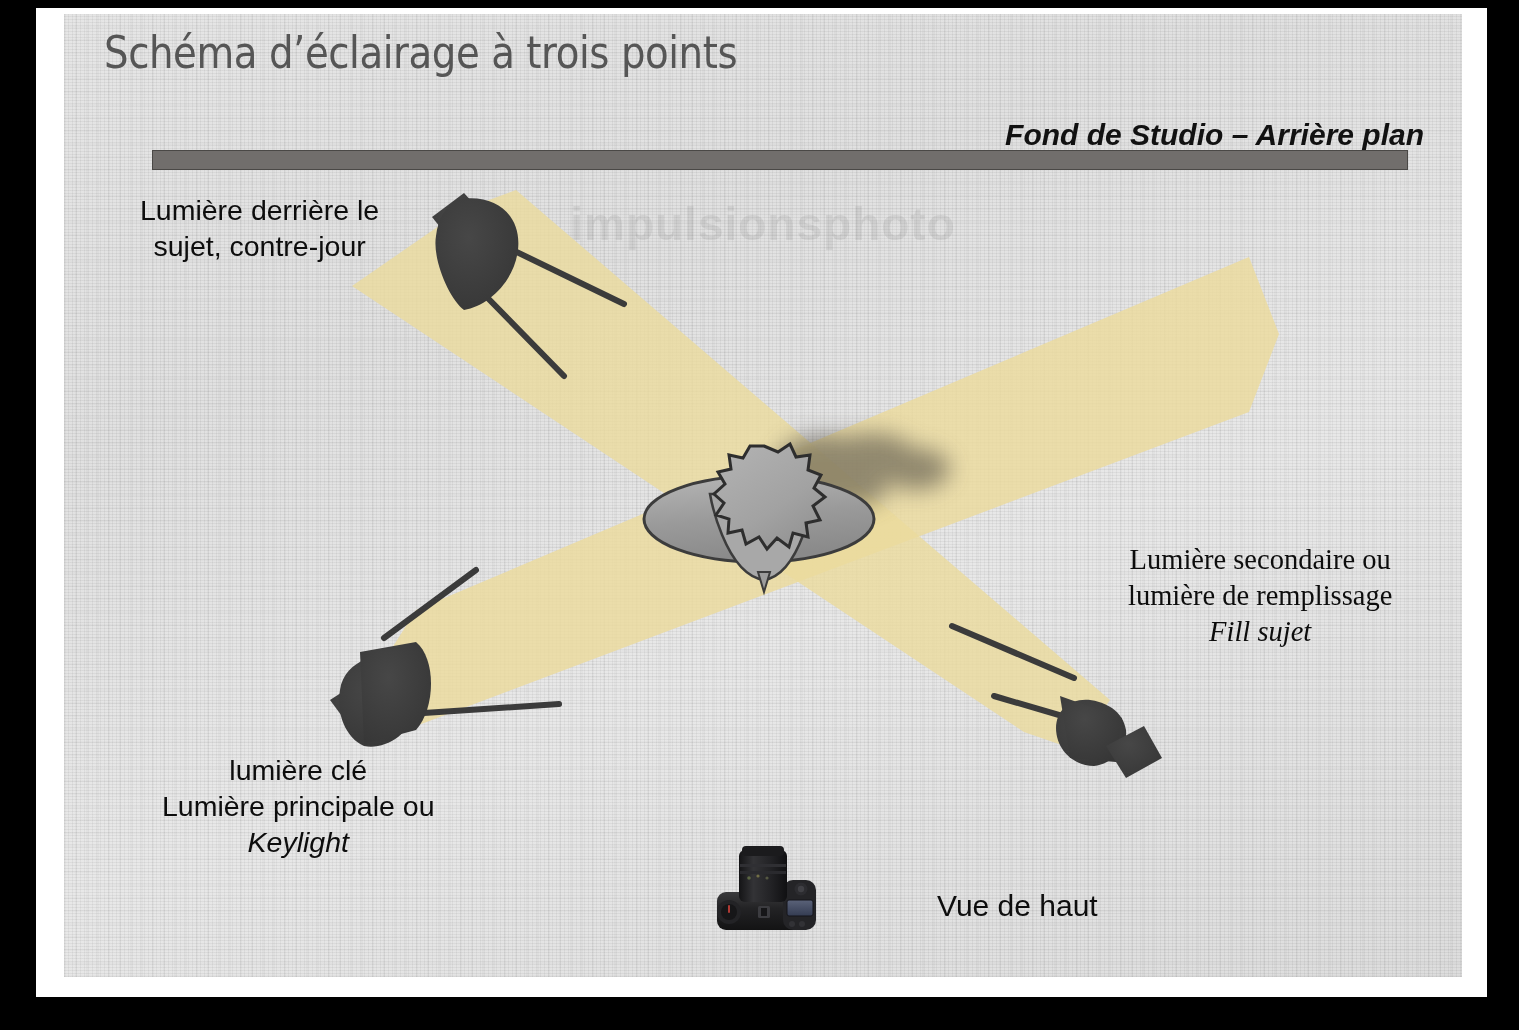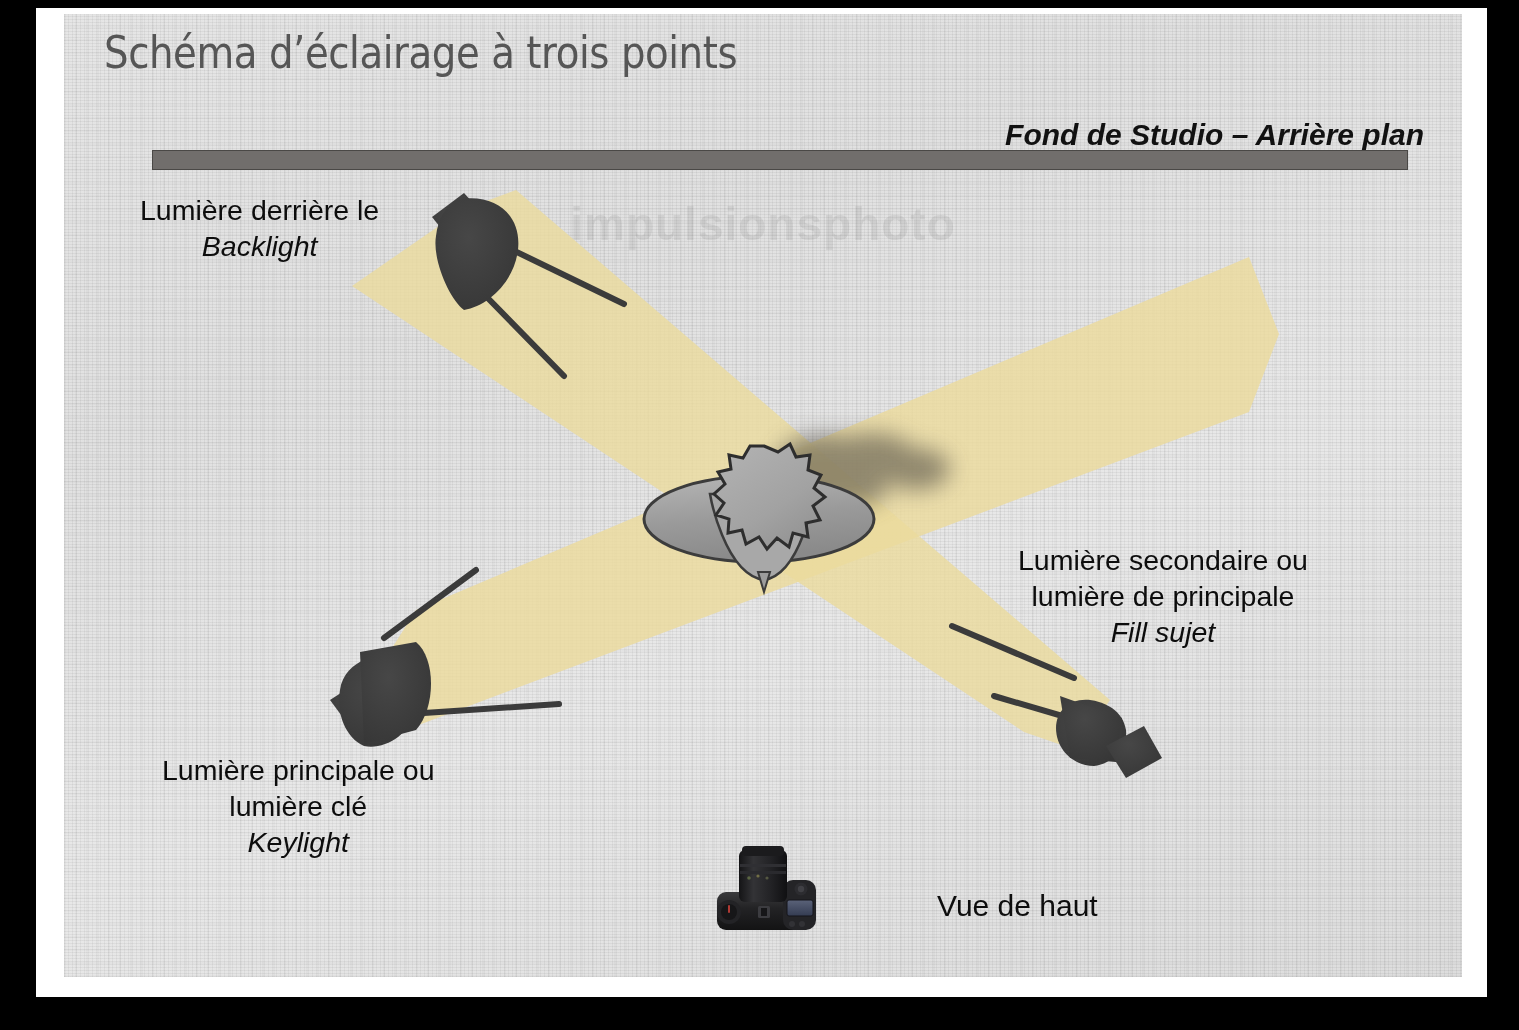--- a/index.html
+++ b/index.html
@@ -117,21 +117,21 @@
     color: #0d0d0d;
     font-size: 28.5px;
     line-height: 36px;
     white-space: nowrap;
     text-align: center;
   }
   .label .it { font-style: italic; }
 
   #label-backlight { left: 76px;  top: 178px; }
   #label-key       { left: 98px;  top: 738px; }
-  #label-fill      { left: 954px; top: 528px; }
+  #label-fill      { left: 1064px; top: 528px; font-family: Liberation Serif, serif; }
   #label-topview   { left: 873px; top: 874px; font-size: 30px; }
 
   
   #camera {
     position: absolute;
     left: 645px;
     top: 826px;
     width: 117px;
     height: 100px;
   }
@@ -233,32 +233,32 @@
         <path d="M1048 694 C1018 676 992 690 992 714 C992 736 1010 752 1030 752
                  C1048 750 1064 734 1062 716 C1060 706 1056 700 1048 694 Z" fill="url(#gLamp)"></path>
         <path d="M996 682 L1058 704 L1052 748 L1006 744 Z" fill="url(#gLamp)"></path>
         <path d="M1042 732 L1080 712 L1098 744 L1062 764 Z" fill="url(#gLamp)"></path>
       </g>
 
     </svg>
 
     <div class="label" id="label-backlight">
       <div>Lumière derrière le</div>
-      <div class="it">Backlight</div>
+      <div>sujet, contre-jour</div>
     </div>
 
     <div class="label" id="label-key">
+      <div>lumière clé</div>
       <div>Lumière principale ou</div>
-      <div>lumière clé</div>
       <div class="it">Keylight</div>
     </div>
 
     <div class="label" id="label-fill">
       <div>Lumière secondaire ou</div>
-      <div>lumière de principale</div>
+      <div>lumière de remplissage</div>
       <div class="it">Fill sujet</div>
     </div>
 
     <div class="label" id="label-topview">Vue de haut</div>
 
     <svg id="camera" viewBox="0 0 117 100">
       <defs>
         <linearGradient id="cBody" x1="0" y1="0" x2="0" y2="1">
           <stop offset="0%" stop-color="#3a3a3c"></stop>
           <stop offset="45%" stop-color="#222224"></stop>

